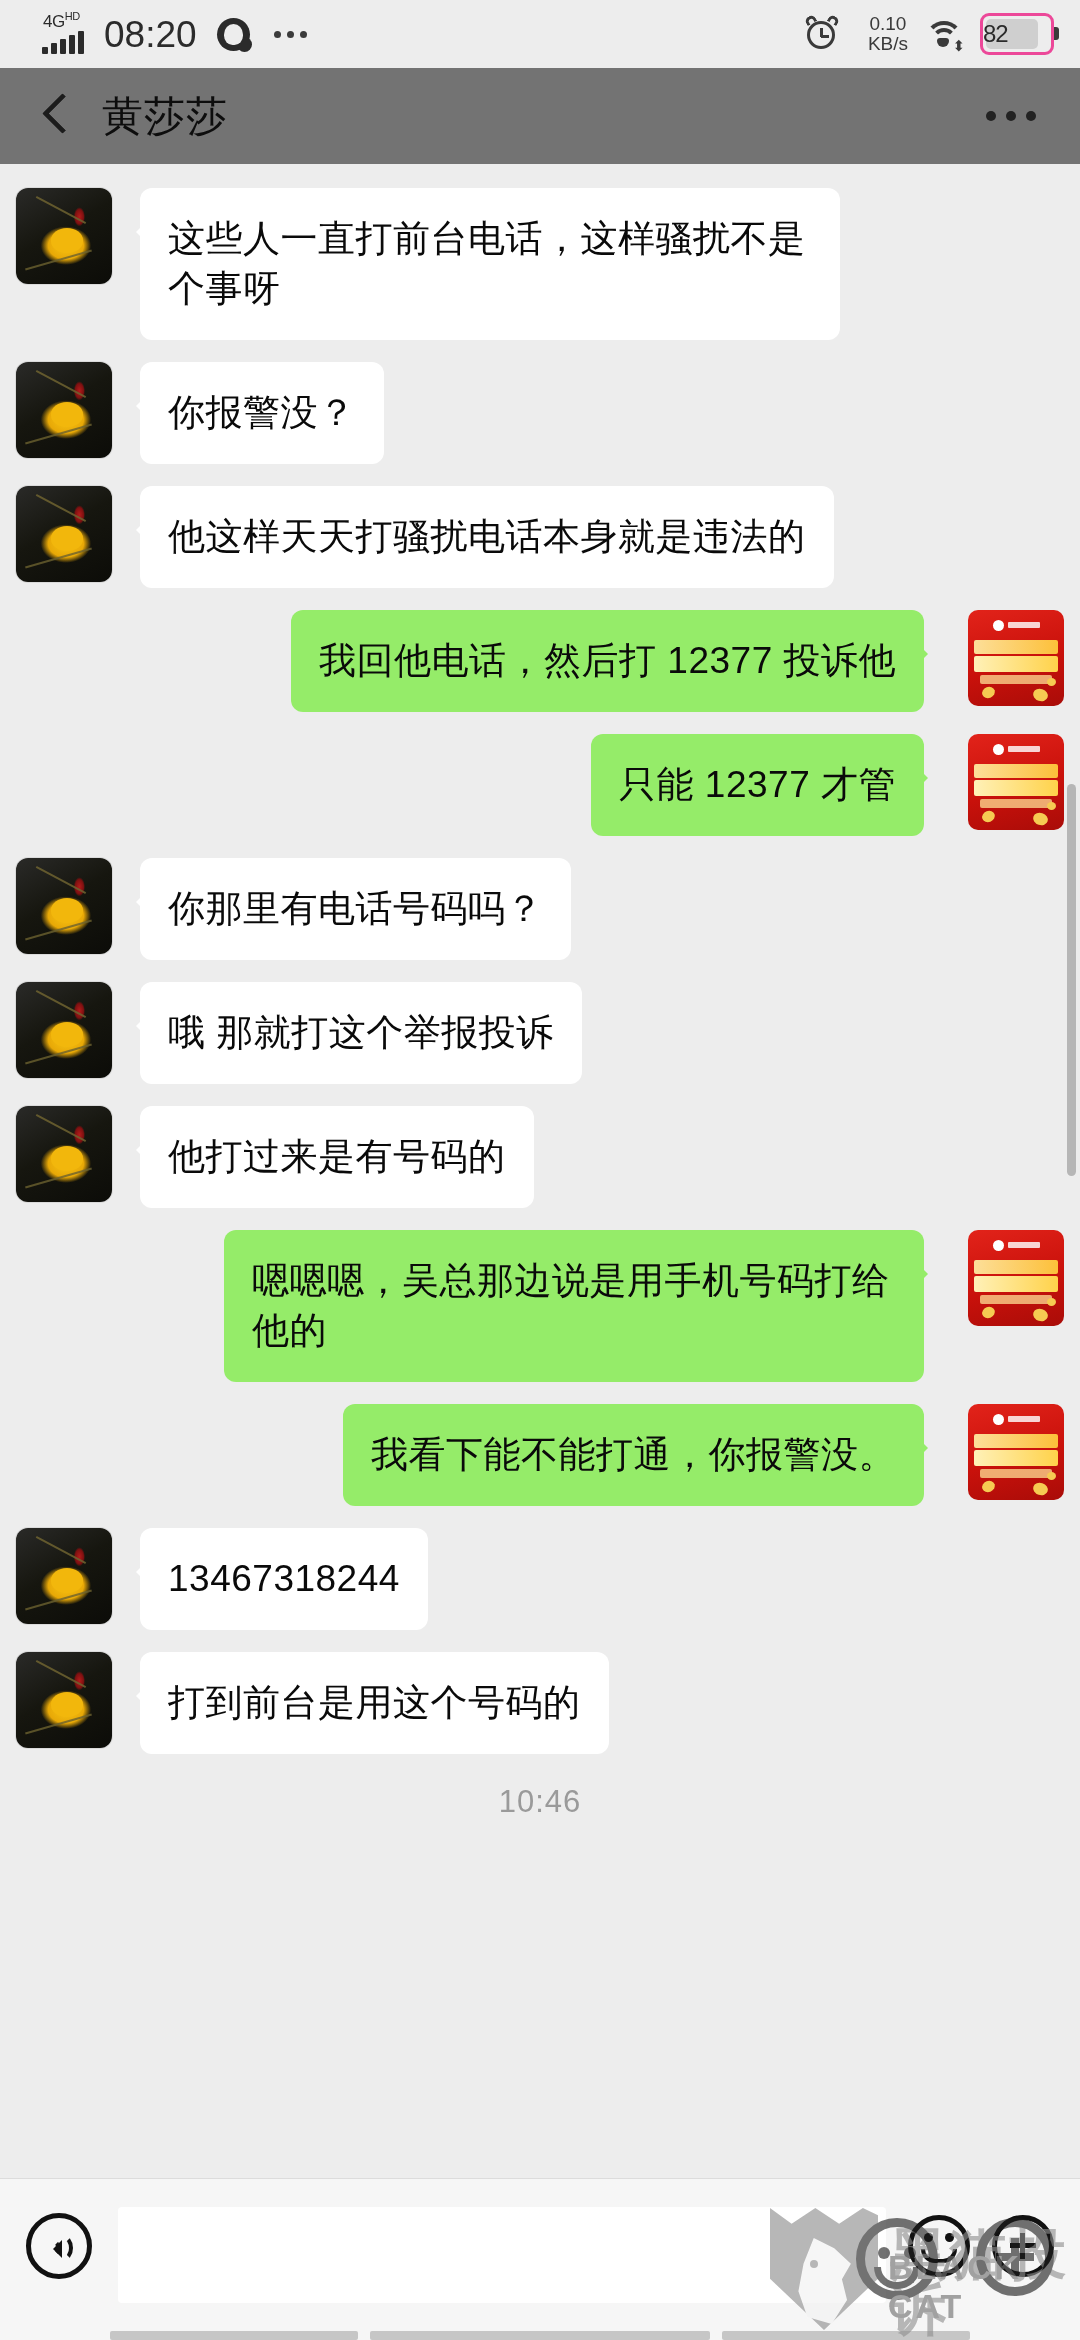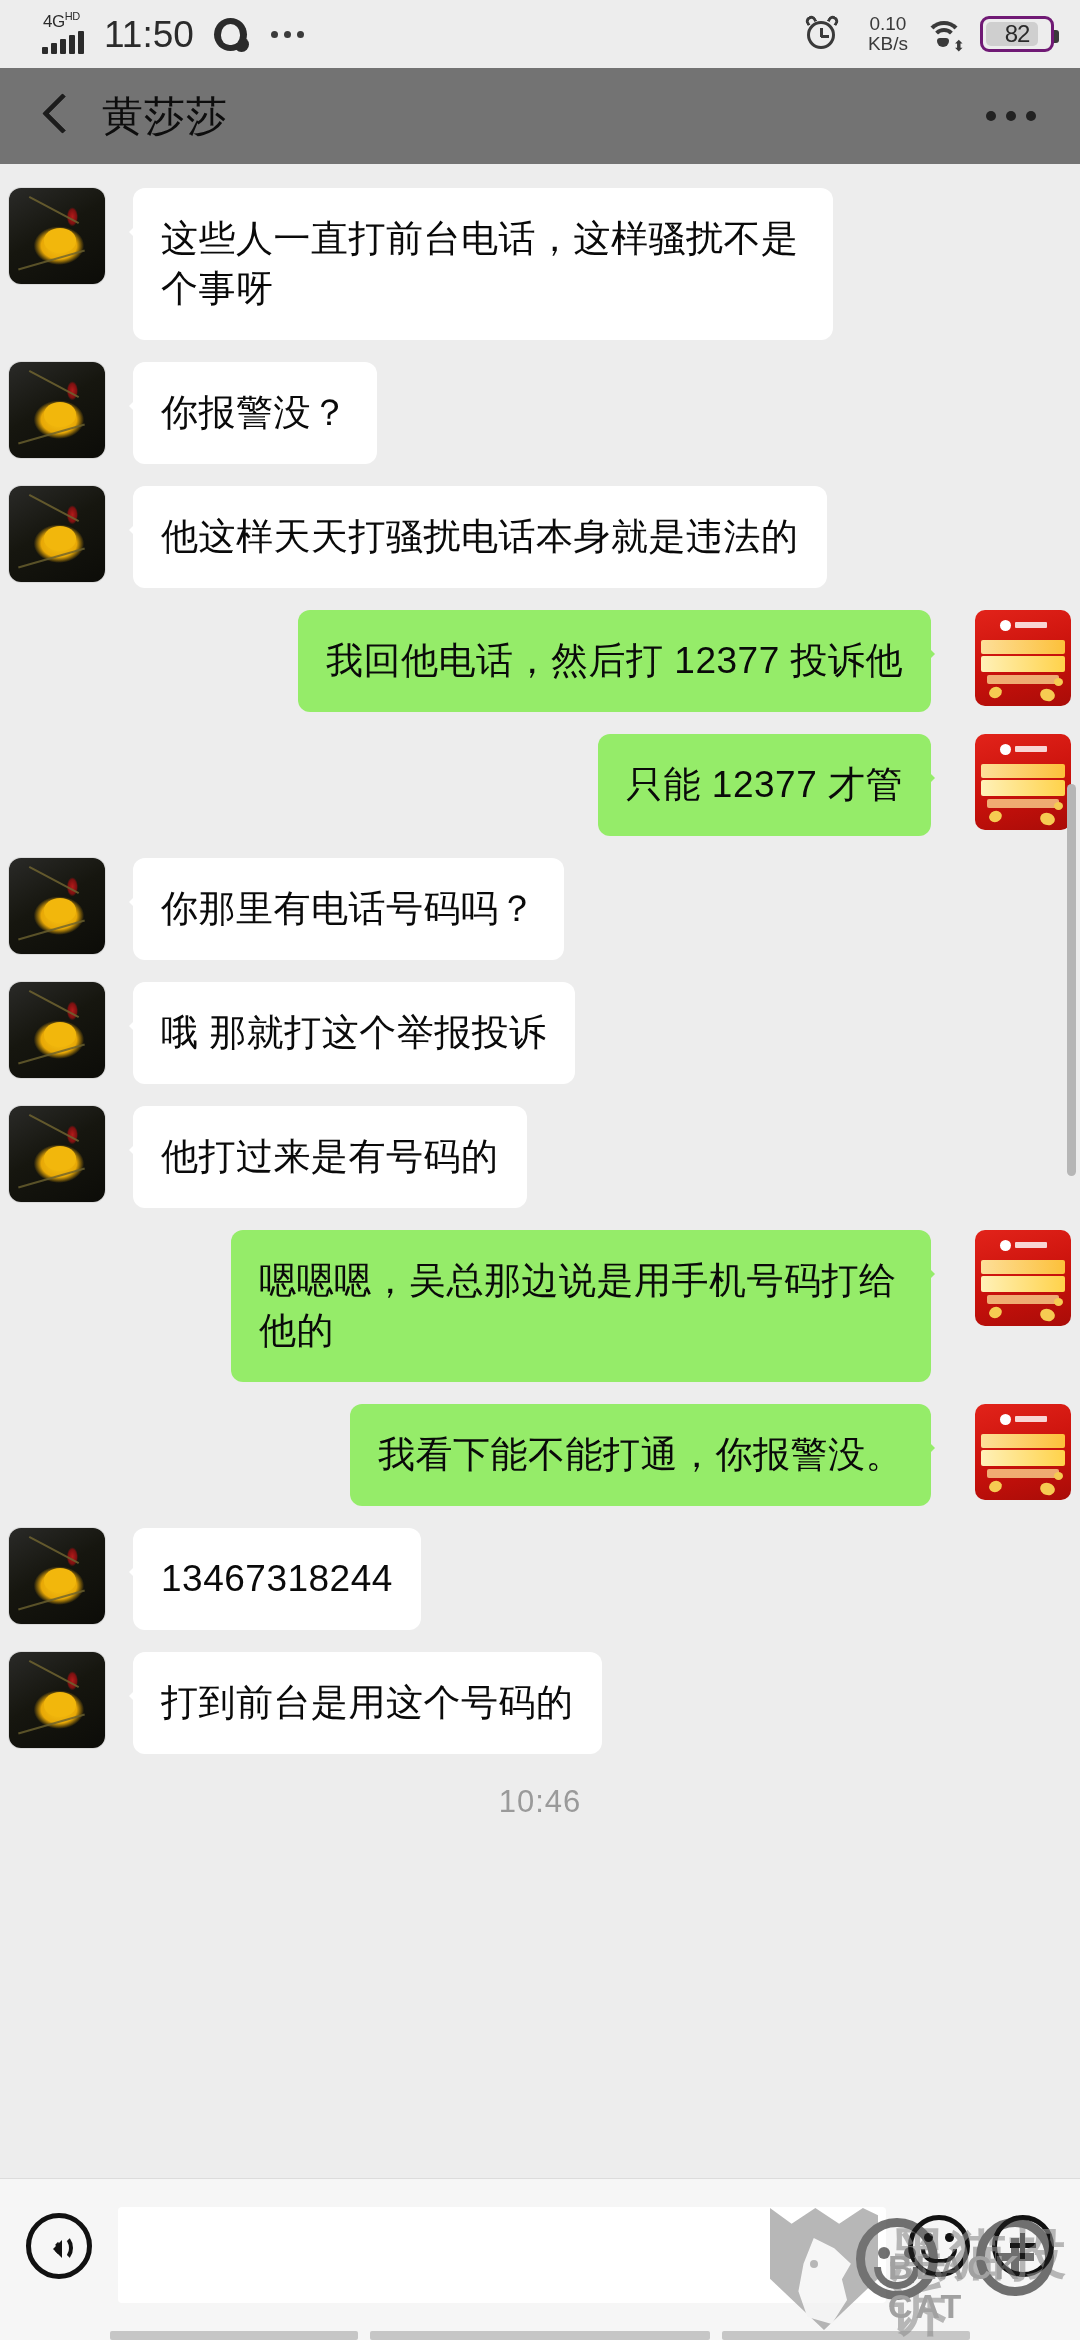--- a/index.html
+++ b/index.html
@@ -44,21 +44,21 @@
   .alarm .b1,.alarm .b2{position:absolute;top:0px;width:11px;height:8px;border:3px solid #3a3a3a;border-bottom:none;border-radius:6px 6px 0 0;}
   .alarm .b1{left:1px;transform:rotate(-30deg);}
   .alarm .b2{right:1px;transform:rotate(30deg);}
   .netspeed{font-size:19px;line-height:20px;color:#3a3a3a;text-align:center;margin-left:12px;}
   .wifi{position:relative;width:40px;height:34px;}
   .wifi .arc{position:absolute;left:50%;transform:translateX(-50%);border:4px solid #3a3a3a;border-bottom-color:transparent;border-left-color:transparent;border-right-color:transparent;border-radius:50%;}
   .wifi .a1{width:38px;height:38px;top:4px;}
   .wifi .a2{width:25px;height:25px;top:11px;}
   .wifi .dot{position:absolute;left:13px;top:21px;width:12px;height:9px;background:#3a3a3a;border-radius:3px 3px 6px 6px;}
   .wifi .updown{position:absolute;right:-1px;bottom:0px;color:#3a3a3a;font-size:15px;line-height:10px;}
-  .battery{position:relative;width:74px;height:36px;border:3px solid #701a75;border-radius:9px;display:flex;align-items:center;justify-content:center;}
+  .battery{position:relative;width:74px;height:42px;border:3px solid #ec4899;border-radius:9px;display:flex;align-items:center;justify-content:flex-start;}
   .battery:after{content:"";position:absolute;right:-8px;top:11px;width:5px;height:13px;background:#3a3a3a;border-radius:0 3px 3px 0;}
   .battery .fill{position:absolute;left:3px;top:3px;bottom:3px;width:52px;background:#cfcfcf;border-radius:5px;}
   .battery span{position:relative;font-size:24px;color:#2b2b2b;letter-spacing:-1px;}
 
   
   .header{
     height:96px;width:100%;
     background:#737373;
     display:flex;align-items:center;
     padding:0 44px 0 34px;
@@ -70,21 +70,21 @@
   .hdots{margin-left:auto;display:flex;gap:10px;align-items:center;}
   .hdots i{width:10px;height:10px;border-radius:50%;background:#222;display:block;}
 
   
   .chat{
     position:absolute;top:164px;left:0;right:0;bottom:162px;
     background:#EDEDED;
     padding:24px 0 0 0;
     overflow:hidden;
   }
-  .row{display:flex;align-items:flex-start;padding:0 9px;margin-bottom:22px;}
+  .row{display:flex;align-items:flex-start;padding:0 16px;margin-bottom:22px;}
   .row.out{justify-content:flex-end;gap:16px;}
   .avatar{
     width:96px;height:96px;border-radius:12px;flex:0 0 auto;
     background:
       radial-gradient(ellipse 34px 26px at 52% 60%, #F6C416 0%, #E8A806 52%, rgba(60,44,6,0) 74%),
       radial-gradient(ellipse 7px 12px at 66% 30%, #B41B1B 0%, #7d1010 60%, rgba(40,10,10,0) 80%),
       linear-gradient(150deg,#2a2a28 0%,#16160f 45%,#0c0c08 100%);
     position:relative;overflow:hidden;
     box-shadow:0 0 0 1px rgba(0,0,0,.08);
   }
@@ -188,21 +188,21 @@
     <span class="sig">
       <span class="net"><span>4G</span><sup>HD</sup></span>
       <span class="bars">
           <i></i>
           <i></i>
           <i></i>
           <i></i>
           <i></i>
         </span>
     </span>
-    <span class="sb-time">11:50</span>
+    <span class="sb-time">08:20</span>
     <span class="qq-badge"></span>
     <span class="dots3">
         <i></i>
         <i></i>
         <i></i>
       </span>
   </div>
   <div class="sb-right">
     <span class="alarm">
       <span class="b1"></span>

